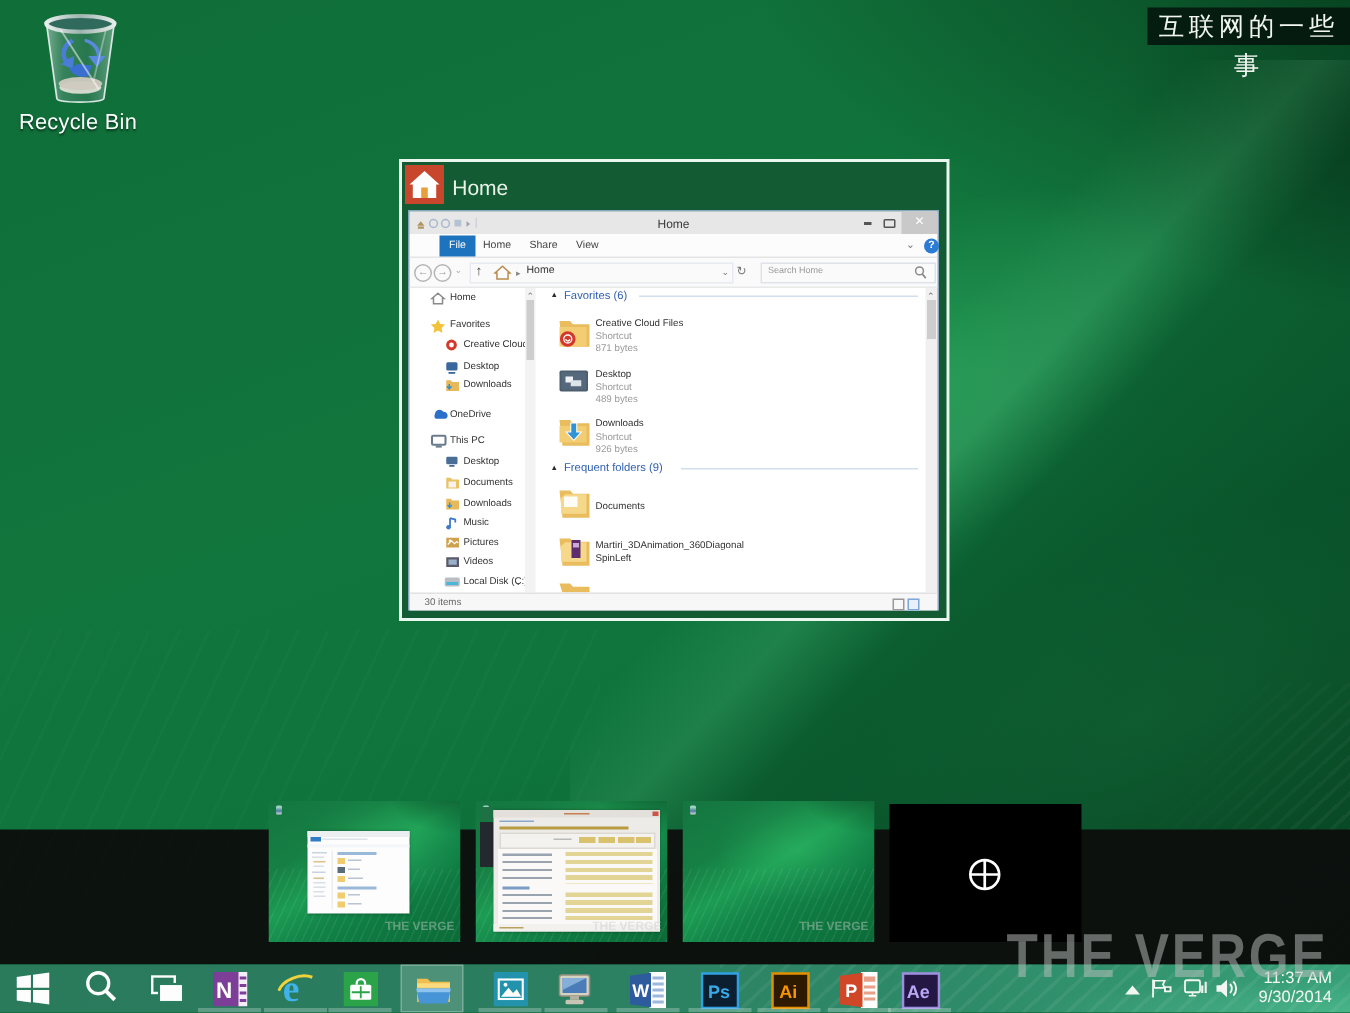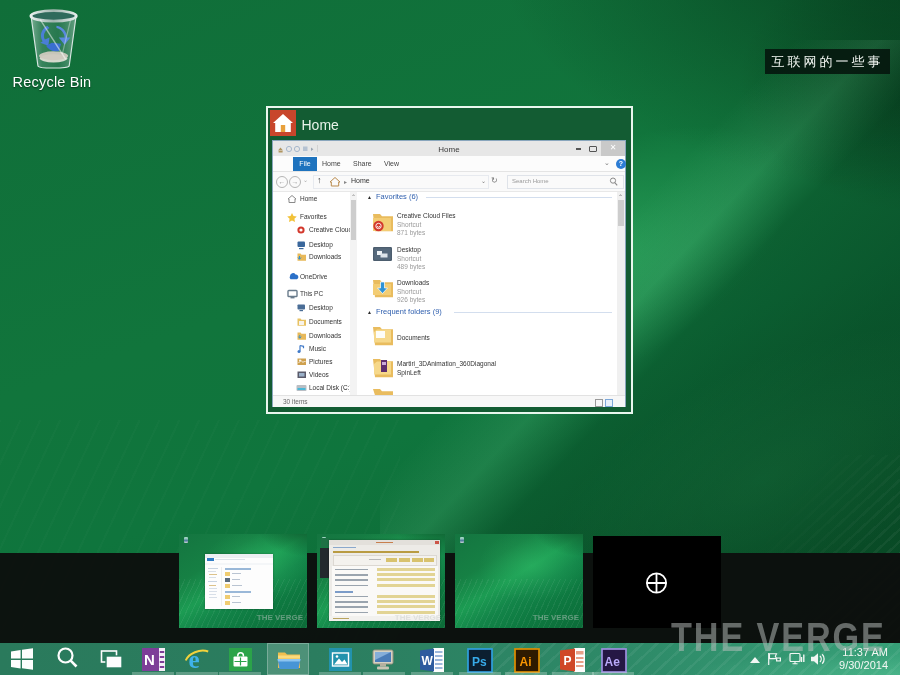--- a/index.html
+++ b/index.html
@@ -24,22 +24,22 @@
     opacity:.22;}
   .streaks2{left:740px;top:455px;width:160px;height:220px;
     background:repeating-linear-gradient(137deg, rgba(205,210,205,0.14) 0 2.5px, rgba(205,210,205,0) 2.5px 9px);
     opacity:.55;-webkit-mask-image:linear-gradient(305deg,#000 20%,transparent 75%);
     mask-image:linear-gradient(305deg,#000 20%,transparent 75%);}
   
   #bin{left:24px;top:7px;width:58px;height:65px;}
   #binlabel{left:-2px;top:74px;width:108px;text-align:center;color:#fff;font-size:14.5px;
     text-shadow:0 1px 1.5px rgba(0,0,0,.55);letter-spacing:.2px;}
   
-  #banner{left:765px;top:5px;width:125px;height:25px;background:rgba(5,20,12,0.88);
-    color:#f2f6f2;font-size:13px;line-height:26px;text-align:center;letter-spacing:3px;margin-top:44px;}
+  #banner{left:765px;top:5px;width:135px;height:25px;background:rgba(5,20,12,0.88);
+    color:#f2f6f2;font-size:17px;line-height:26px;text-align:center;letter-spacing:3px;}
   
   #pv{left:266px;top:105.5px;width:363px;height:304px;border:2.5px solid #e9f7ee;
       background:#135c33;}
   #pvicon{left:1.5px;top:2px;width:26px;height:26px;background:#c8462c;}
   #pvtitle{left:33.5px;top:9px;color:#e8f2e9;font-size:14px;}
   
   #ex{left:5px;top:33.5px;width:352px;height:265px;background:#fff;
       outline:1px solid #8aa6bd;font-size:7px;color:#333;}
   #ex .t{position:absolute;white-space:nowrap;}
   .gray{color:#9a9a9a;}

